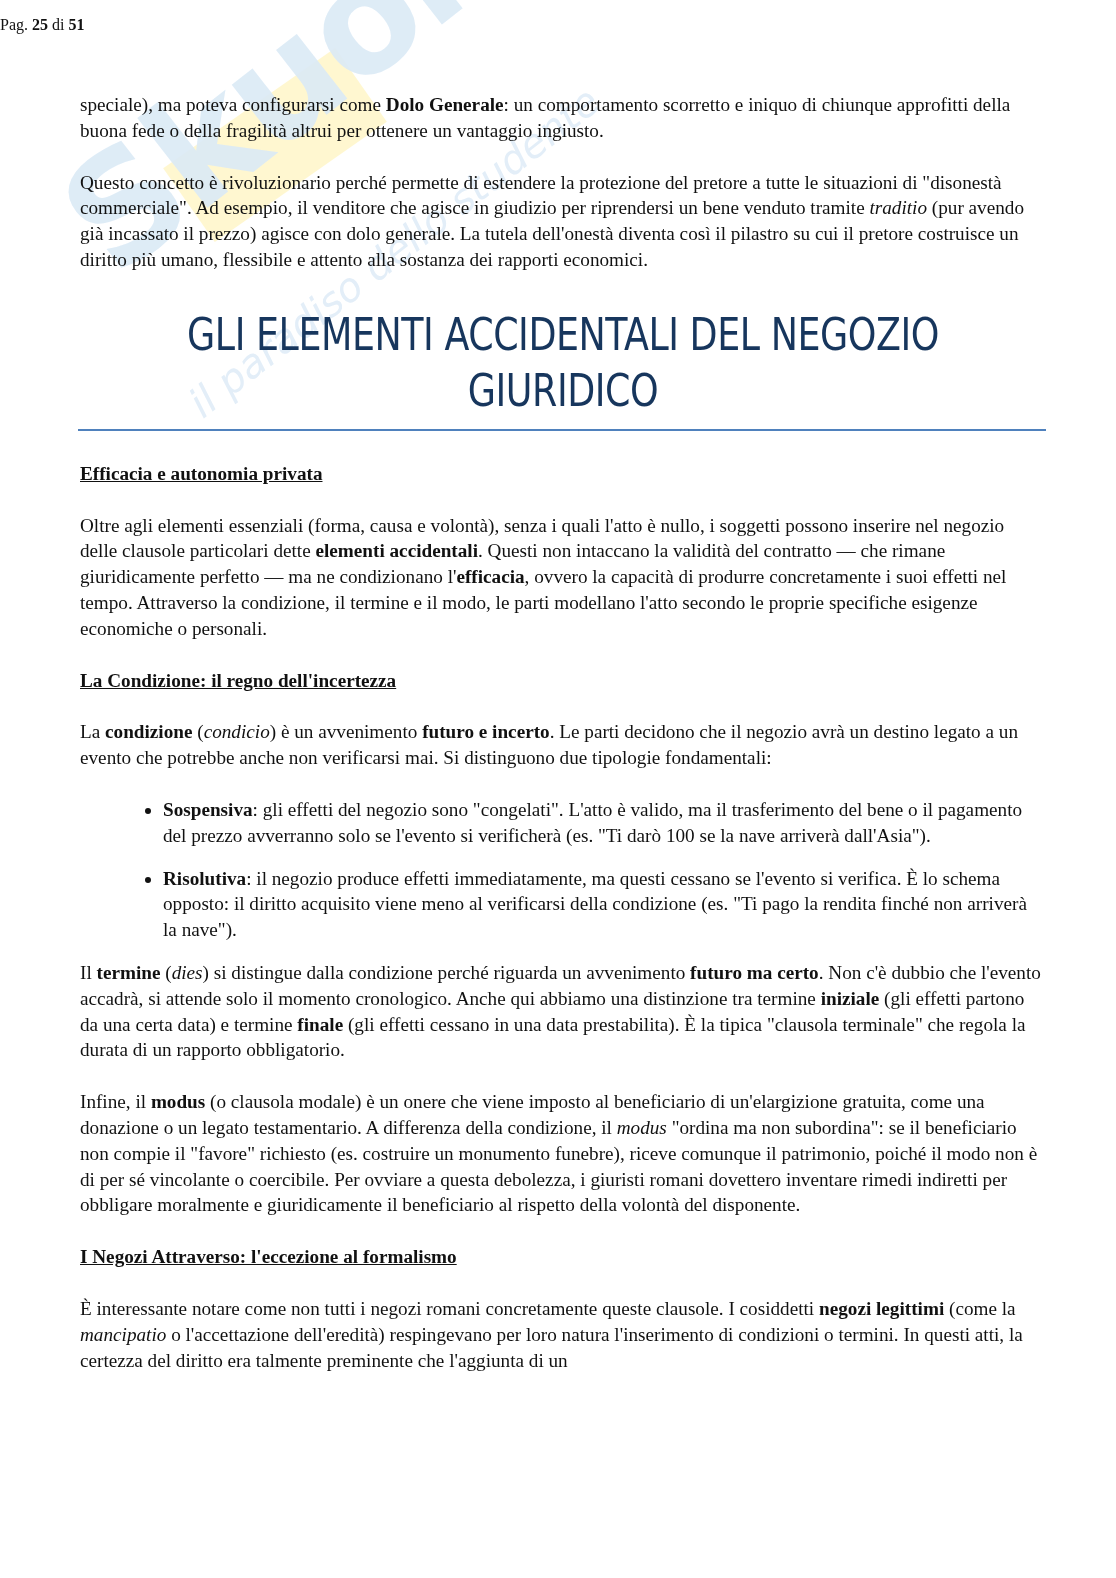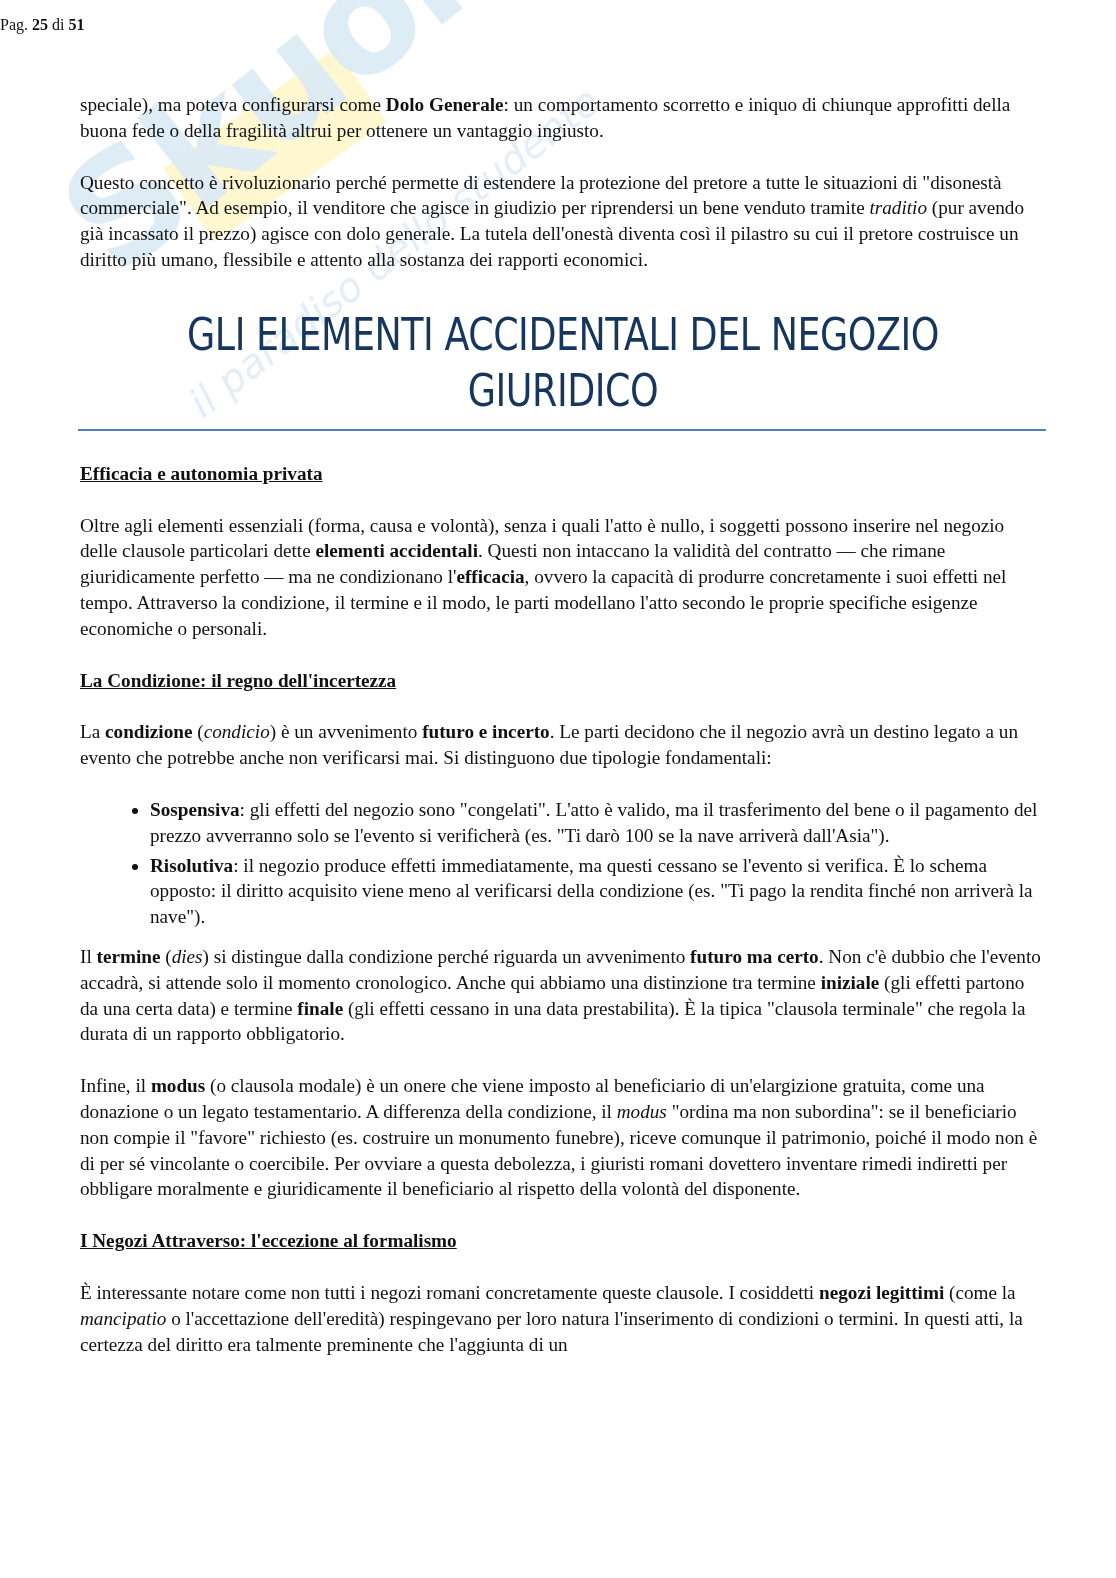--- a/index.html
+++ b/index.html
@@ -105,21 +105,21 @@
       font-weight: bold;
       text-decoration: underline;
       margin: 0 0 26px 0;
       line-height: 25.8px;
     }
     ul {
       margin: 0 0 14px 0;
       padding-left: 66px;
     }
     li {
-      margin: 4px;
+      margin: 17px;
       padding-left: 0;
     }
     b { font-weight: bold; }
     i { }
   </style>
 </head>
 <body>
 
 <div class="watermark">
   <div class="wm-ribbon"></div>

